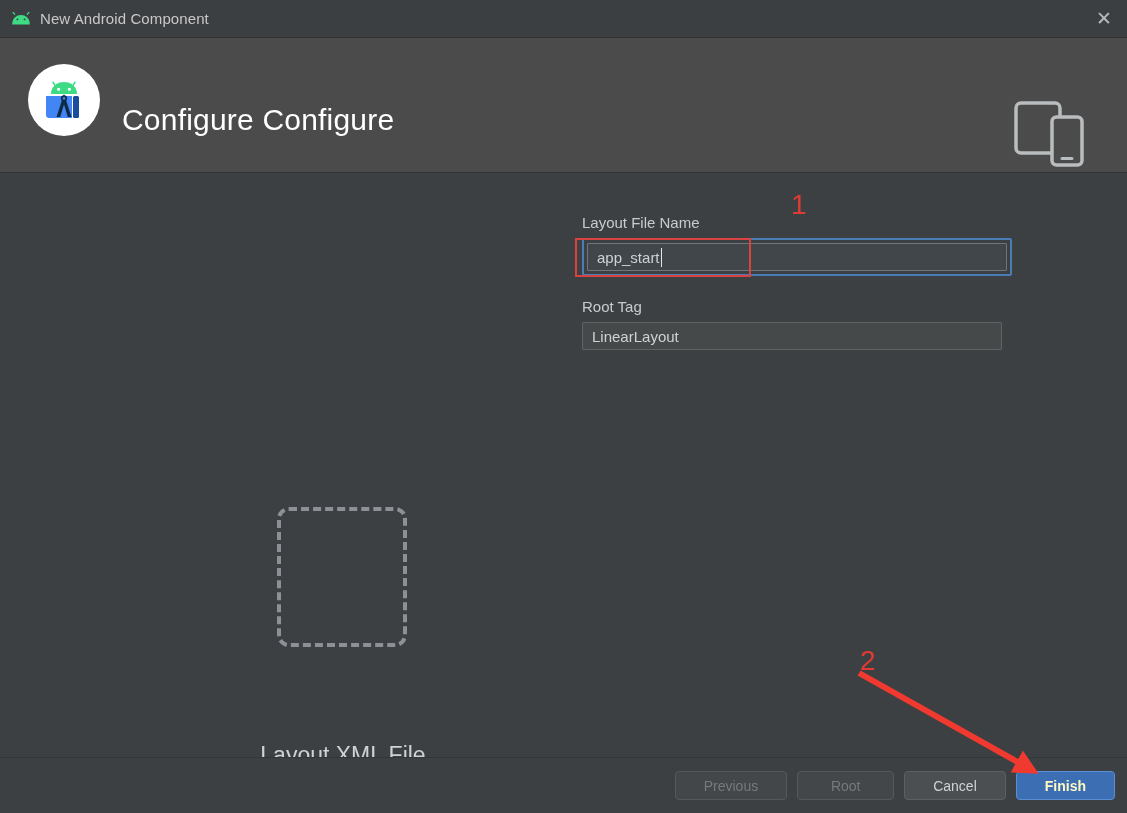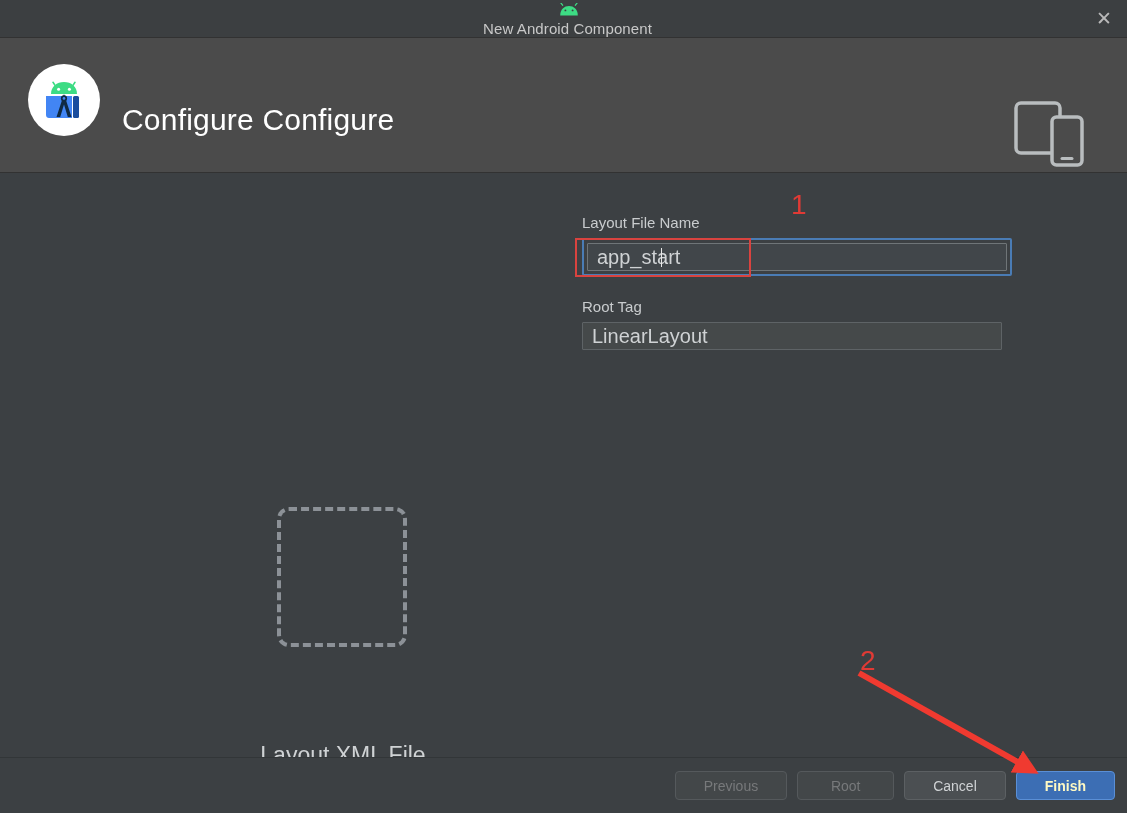--- a/index.html
+++ b/index.html
@@ -25,21 +25,20 @@
   .titlebar {
     position: absolute;
     left: 0; top: 0;
     width: 1127px;
     height: 38px;
     background: #3c3f41;
     border-bottom: 1px solid #323232;
     box-sizing: border-box;
     display: flex;
     align-items: center;
-    flex-direction: column;
   }
   .titlebar-icon {
     margin-left: 10px;
     width: 22px;
     height: 22px;
     display: flex;
     align-items: center;
     justify-content: center;
   }
   .titlebar-title {
@@ -162,21 +161,21 @@
   .field-group { margin-bottom: 22px; }
   .field-group.first { margin-top: 40px; }
 
   .text-input {
     width: 420px;
     height: 28px;
     background: #45494a;
     border: 1px solid #5e6366;
     color: #cfd2d4;
     font-family: "Liberation Sans", sans-serif;
-    font-size: 20px;
+    font-size: 15px;
     padding: 0 9px;
     box-sizing: border-box;
     outline: none;
     border-radius: 1px;
   }
   .input-focus-wrap {
     display: inline-block;
     position: relative;
     padding: 3px;
     border: 2px solid #4a7cb5;

